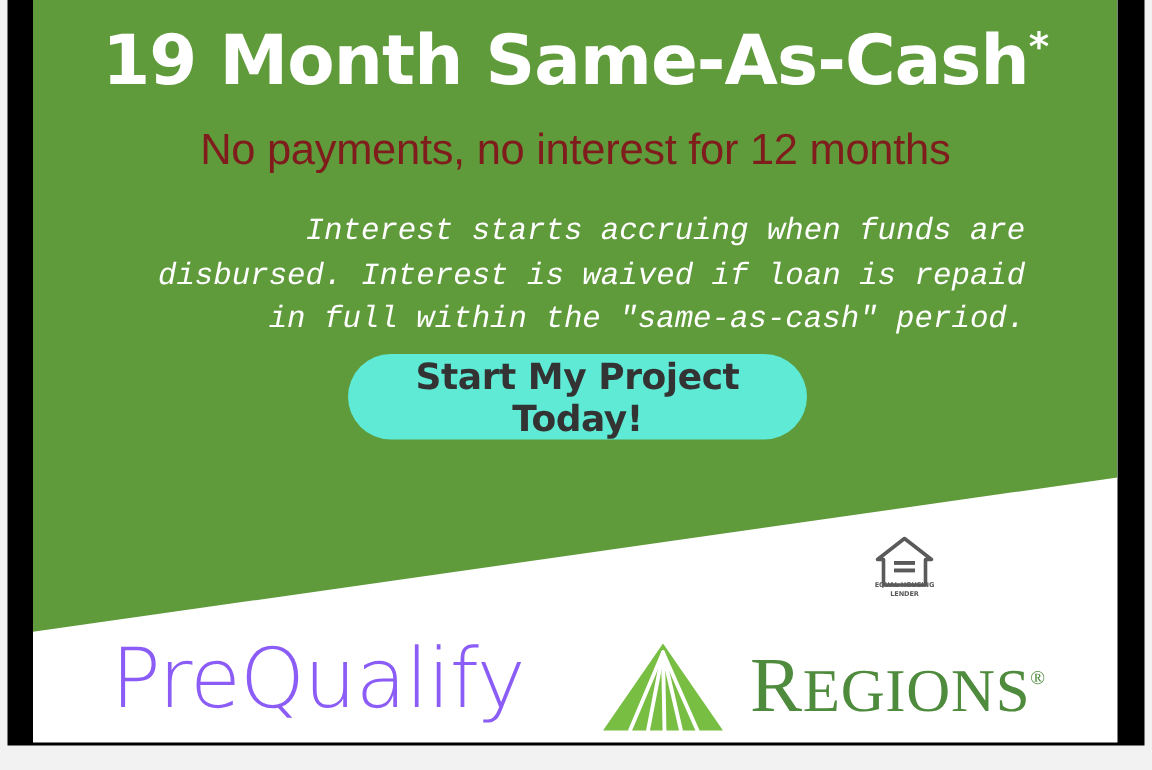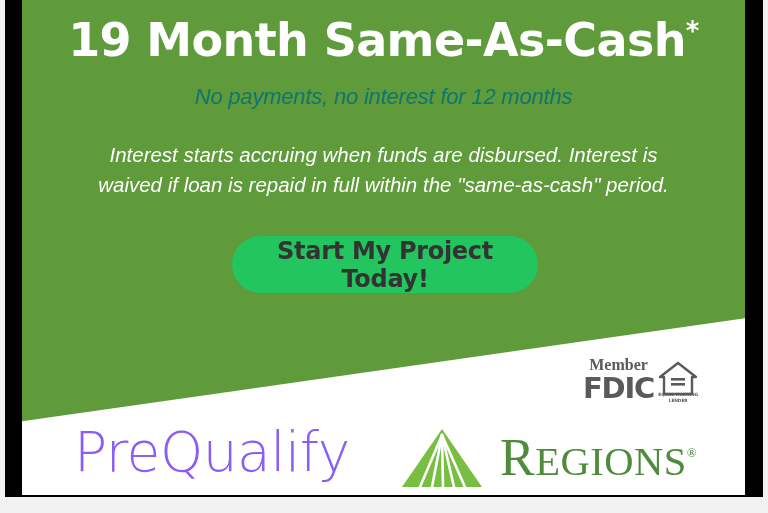--- a/index.html
+++ b/index.html
@@ -68,50 +68,49 @@
     vertical-align: super;
     line-height: 0;
   }
 
   .subhead {
     position: absolute;
     left: 0;
     top: 84px;
     width: 100%;
     text-align: center;
-    color: #0f766e;
+    color: #7f1d1d;
     font-family: "Liberation Sans", sans-serif;
     font-weight: 400;
-    font-size: 22px;
+    font-size: 29px;
     letter-spacing: -0.2px;
     white-space: nowrap;
-    font-style: italic;
   }
 
   .disclaimer {
     position: absolute;
     left: 50%;
     transform: translateX(-50%);
     top: 140px;
     width: 600px;
-    text-align: center;
+    text-align: right;
     color: #ffffff;
-    font-family: Liberation Sans, sans-serif;
+    font-family: Liberation Mono, monospace;
     font-style: italic;
     font-size: 20.5px;
     line-height: 1.45;
   }
 
   .cta-button {
     position: absolute;
     left: 210px;
     top: 236px;
     width: 306px;
     height: 57px;
-    background: #22c55e;
+    background: #5eead4;
     border: none;
     border-radius: 29px;
     color: #333333;
     font-family: "DejaVu Sans", sans-serif;
     font-weight: bold;
     font-size: 24px;
     letter-spacing: -0.3px;
     cursor: pointer;
     padding: 0;
   }
@@ -219,24 +218,20 @@
       <span>19 Month Same-As-Cash</span><span class="star">*</span>
     </div>
 
     <div class="subhead">No payments, no interest for 12 months</div>
 
     <div class="disclaimer">Interest starts accruing when funds are disbursed. Interest is waived if loan is repaid in full within the "same-as-cash" period.</div>
 
     <button class="cta-button">Start My Project Today!</button>
 
     <div class="fdic-block">
-      <div class="fdic-text">
-        <span class="fdic-member">Member</span>
-        <span class="fdic-main">FDIC</span>
-      </div>
       <div class="ehl">
         <svg viewBox="0 0 40 42" width="40" height="42" aria-hidden="true">
           <path d="M20 2 L38 16 L34 16 L34 33 L6 33 L6 16 L2 16 Z" fill="none" stroke="#5a5a5a" stroke-width="2.4" stroke-linejoin="round"></path>
           <rect x="13" y="17" width="14" height="2.6" fill="#5a5a5a"></rect>
           <rect x="13" y="22" width="14" height="2.6" fill="#5a5a5a"></rect>
           <rect x="13" y="14.2" width="14" height="1.6" fill="none"></rect>
         </svg>
         <div class="ehl-caption">
           <div>EQUAL HOUSING</div>
           <div>LENDER</div>

